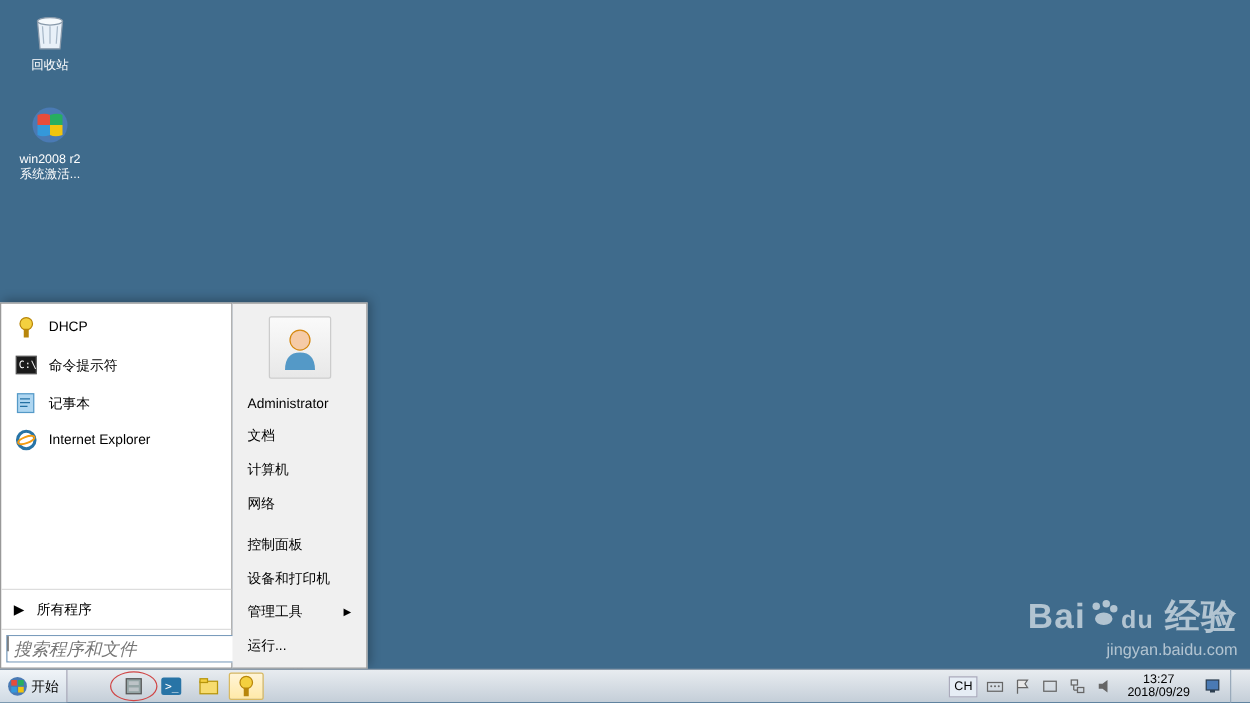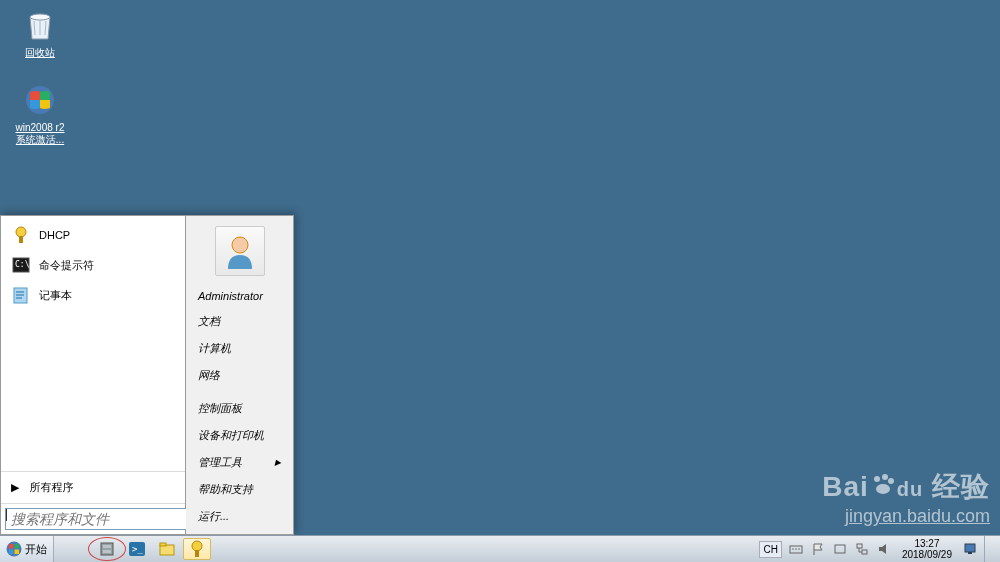--- a/index.html
+++ b/index.html
@@ -26,42 +26,40 @@
       height: 40px;
       margin: 0 auto;
       display: flex;
       align-items: center;
       justify-content: center;
     }
     .desktop-icon .label {
       font-size: 10px;
       margin-top: 2px;
       line-height: 1.2;
-      text-decoration: underline;
     }
     .recycle-bin { top: 5px; left: 10px; }
     .activator { top: 80px; left: 10px; }
     
     
     .watermark {
       position: absolute;
       right: 10px;
       bottom: 35px;
       color: rgba(255,255,255,0.6);
       text-align: right;
       margin-top: 29px;
     }
     .watermark .brand {
       font-size: 28px;
       font-weight: bold;
       letter-spacing: 1px;
     }
     .watermark .sub {
-      font-size: 18px;
-      text-decoration: underline;
+      font-size: 13px;
     }
     .watermark .paw {
       display: inline-block;
       vertical-align: middle;
     }
     
     
     .start-menu {
       position: absolute;
       bottom: 27px;
@@ -155,21 +153,20 @@
       justify-content: center;
       cursor: pointer;
     }
     
     .start-right {
       width: 108px;
       background: #f0f0f0;
       border: 1px solid #9c9c9c;
       border-left: none;
       padding: 4px 0;
-      font-style: italic;
     }
     .user-pic {
       width: 50px;
       height: 50px;
       margin: 6px auto 8px;
       border: 1px solid #ccc;
       background: linear-gradient(#fafafa, #e8e8e8);
       display: flex;
       align-items: center;
       justify-content: center;
@@ -350,20 +347,29 @@
         <div class="picon">
           <svg width="18" height="18">
               <rect x="2" y="2" width="13" height="15" fill="#aed6f1" stroke="#5499c7"></rect>
               <line x1="4" y1="6" x2="12" y2="6" stroke="#2471a3"></line>
               <line x1="4" y1="9" x2="12" y2="9" stroke="#2471a3"></line>
               <line x1="4" y1="12" x2="10" y2="12" stroke="#2471a3"></line>
             </svg>
         </div>
         <span>记事本</span>
       </div>
+      <div class="program-item">
+        <div class="picon">
+          <svg width="18" height="18">
+              <circle cx="9" cy="9" r="7" fill="none" stroke="#2874a6" stroke-width="2.5"></circle>
+              <ellipse cx="9" cy="9" rx="7" ry="2.5" fill="none" stroke="#f39c12" stroke-width="1.5" transform="rotate(-20 9 9)"></ellipse>
+            </svg>
+        </div>
+        <span>Internet Explorer</span>
+      </div>
     </div>
     <div class="all-programs">
       <span class="arrow">▶</span>
       <span>所有程序</span>
     </div>
     <div class="search-row">
       <div class="search-box">
         <span class="text-cursor"></span>
         <input type="text" placeholder="搜索程序和文件" style="">
         <div class="search-btn">
@@ -407,23 +413,20 @@
       <span>控制面板</span>
     </div>
     <div class="right-item">
       <span>设备和打印机</span>
     </div>
     <div class="right-item">
       <span>管理工具</span>
       <span style="font-size:8px">▶</span>
     </div>
     <div class="right-item">
-      <span>帮助和支持</span>
-    </div>
-    <div class="right-item">
       <span>运行...</span>
     </div>
   </div>
 </div>
 
 <div class="taskbar">
   <div class="start-button">
     <svg class="start-orb" viewBox="0 0 16 16">
       <circle cx="8" cy="8" r="7.5" fill="#4a7ab4"></circle>
       <rect x="3" y="3" width="4.5" height="4.5" fill="#e74c3c"></rect>

